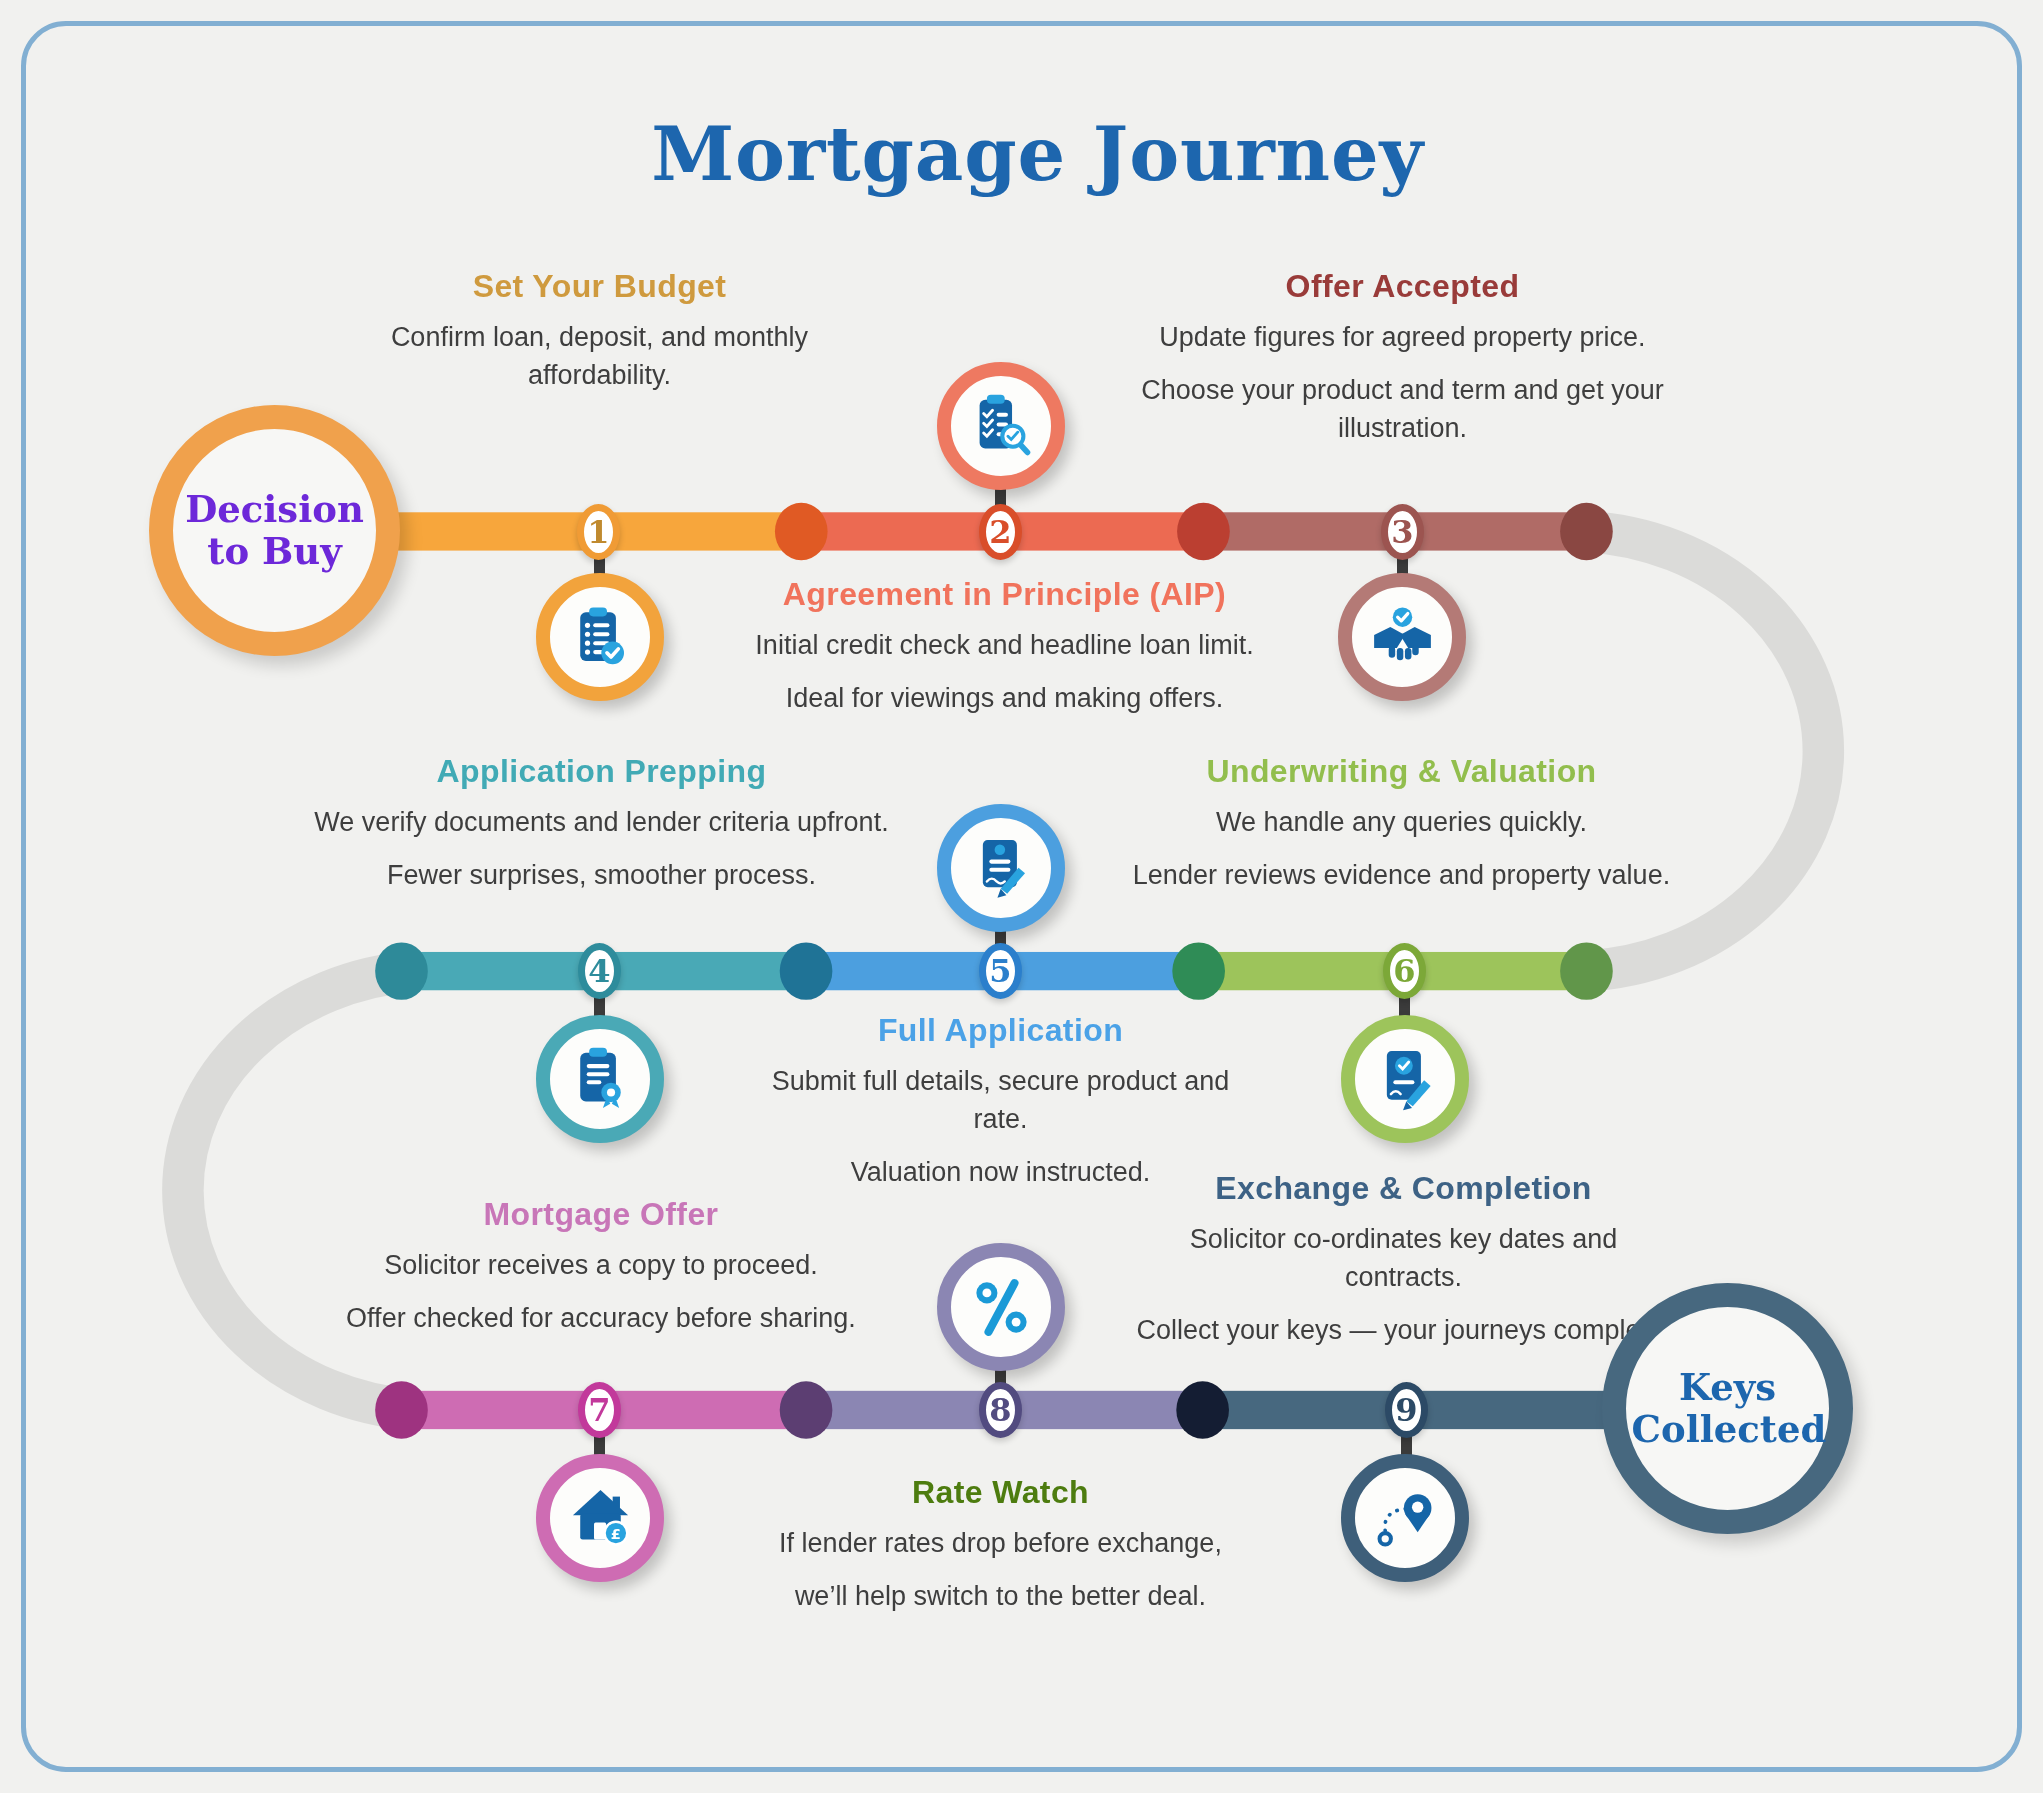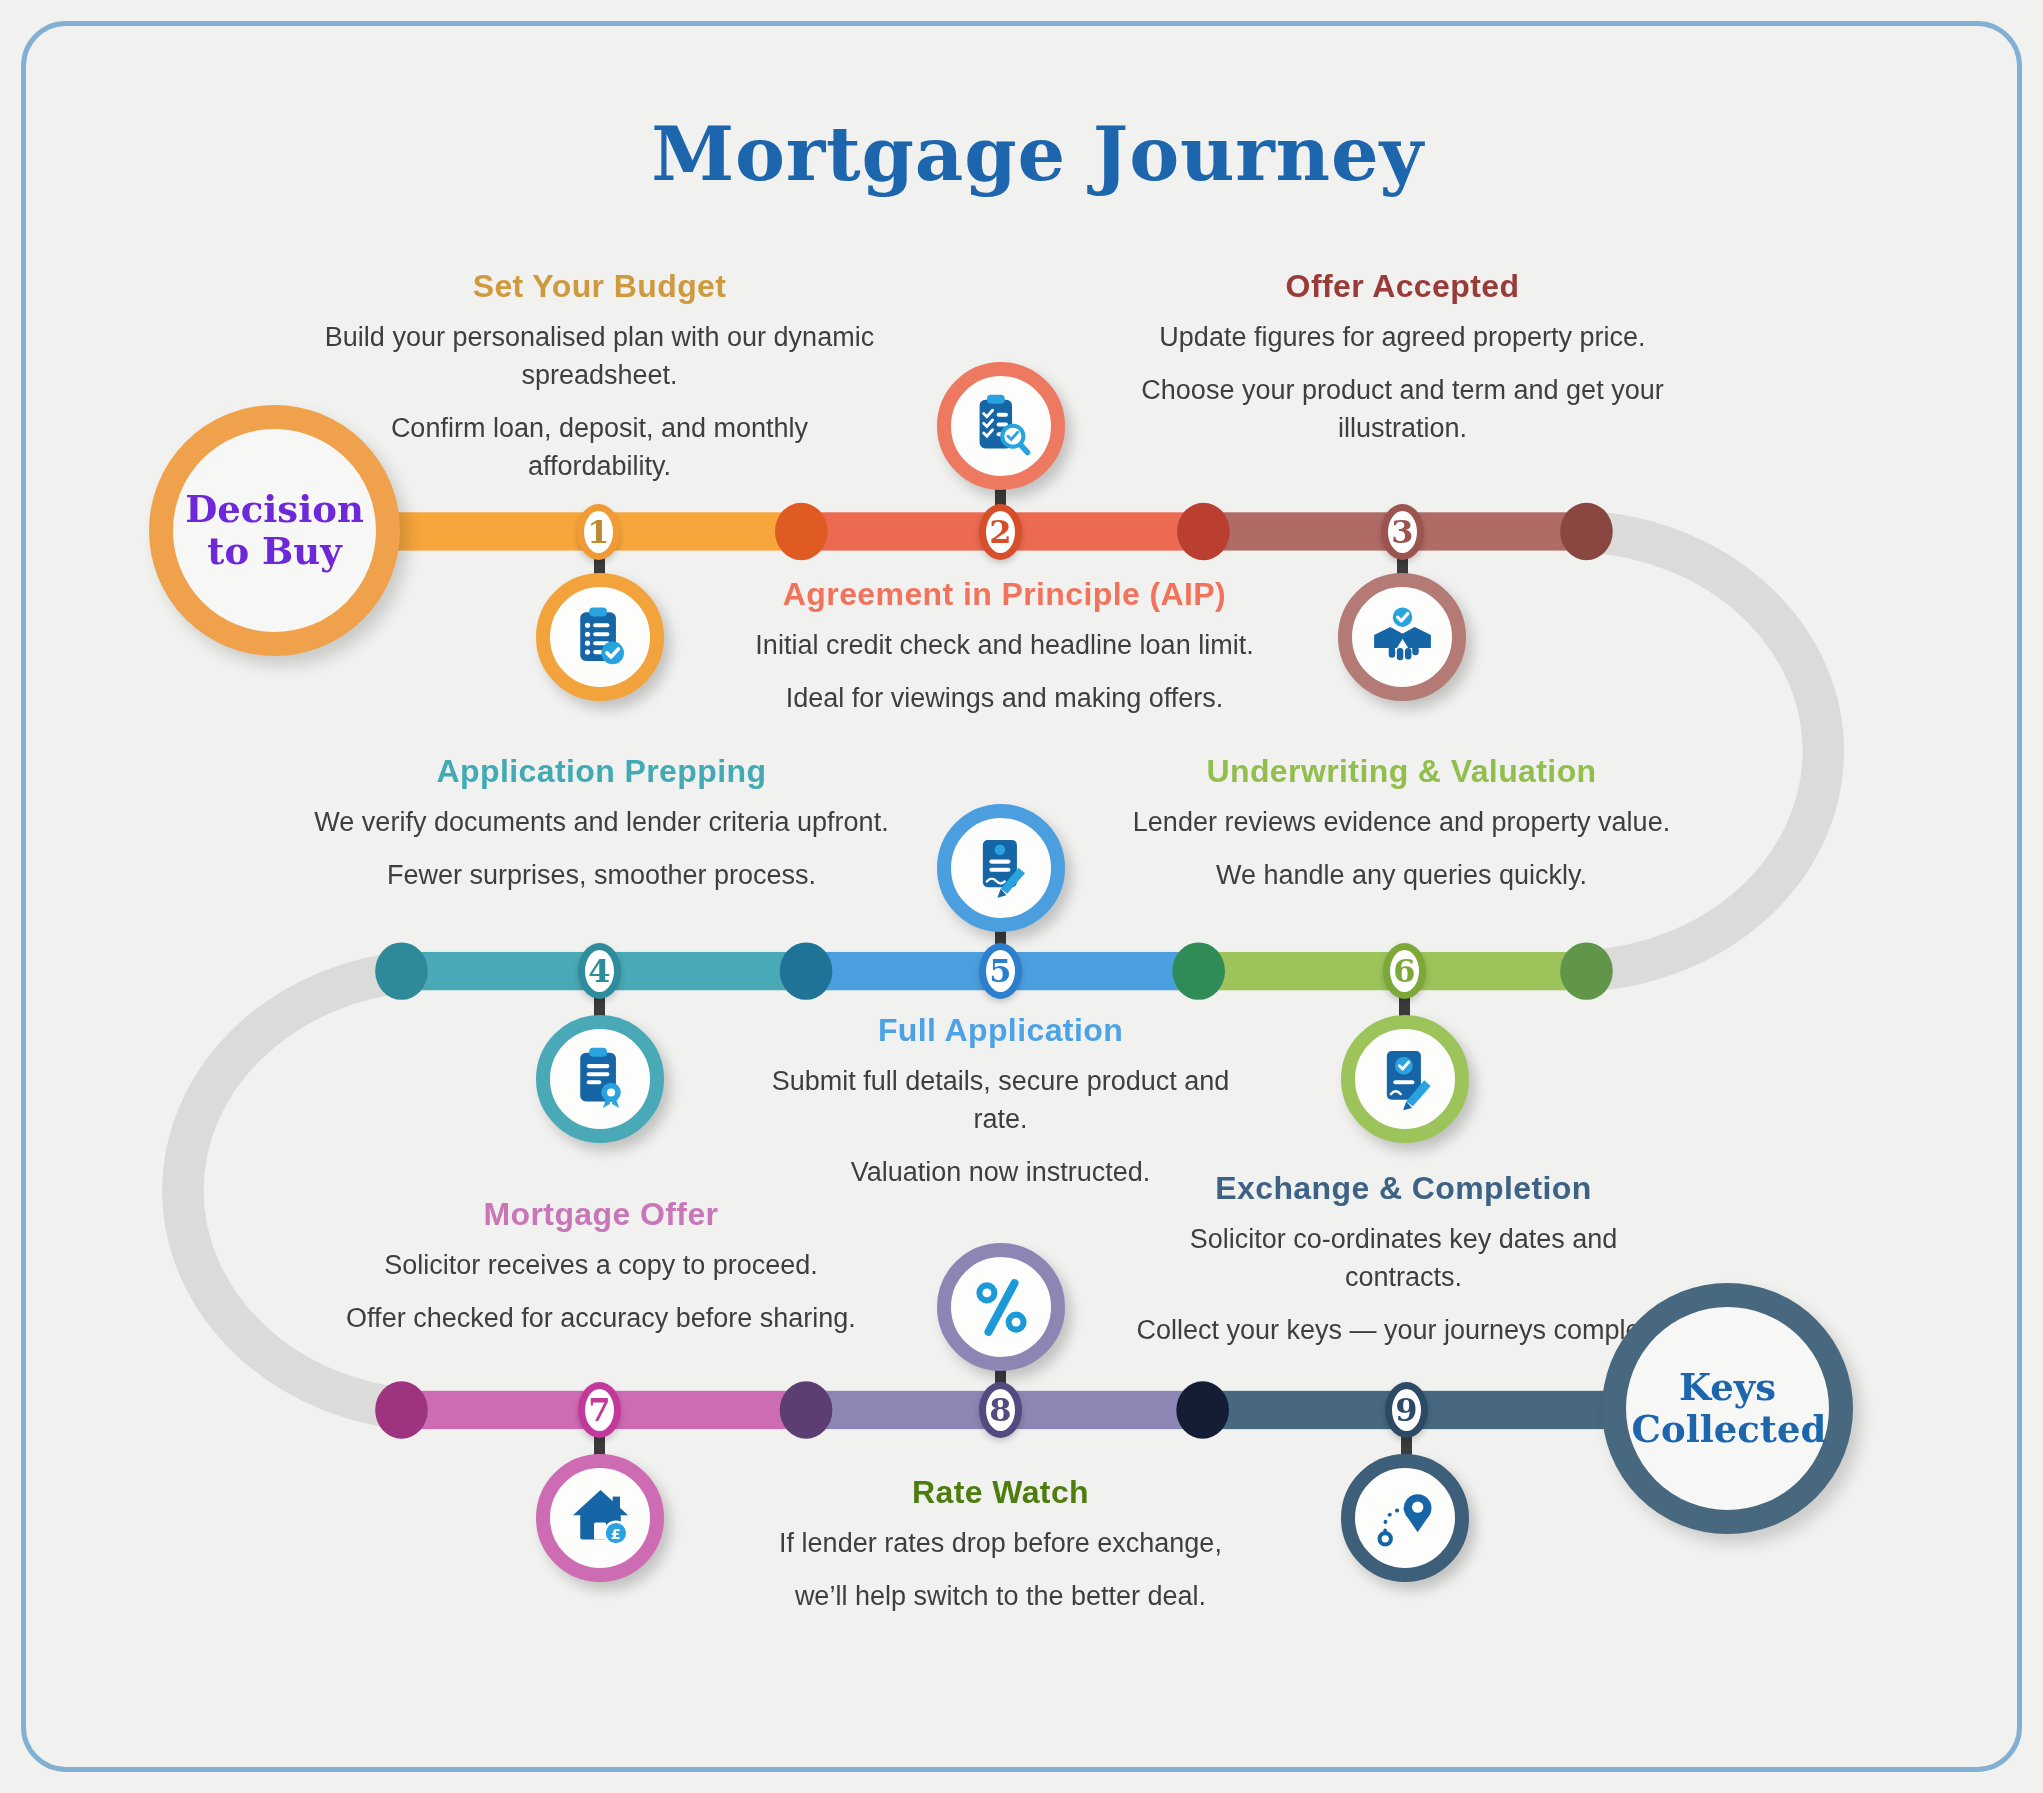--- a/index.html
+++ b/index.html
@@ -229,21 +229,20 @@
 
 <div class="terminal" style="left: 149px; top: 405px; border-color: rgb(240, 161, 76);">
   <div class="terminal-label" style="color: #6d28d9;">Decision to Buy</div>
 </div>
 <div class="terminal" style="left: 1602px; top: 1283px; border-color: rgb(71, 104, 127);">
   <div class="terminal-label" style="color: rgb(29, 102, 174);">Keys Collected</div>
 </div>
 
 <div class="step-text" style="left:320px;top:268px;width:559px;">
   <h3 style="color: rgb(207, 154, 62);">Set Your Budget</h3>
-  <p>Build your personalised plan with our dynamic spreadsheet.</p>
   <p>Confirm loan, deposit, and monthly affordability.</p>
 </div>
 <div class="step-text" style="left:717px;top:576px;width:575px;">
   <h3 style="color: rgb(241, 115, 92);">Agreement in Principle (AIP)</h3>
   <p>Initial credit check and headline loan limit.</p>
   <p>Ideal for viewings and making offers.</p>
 </div>
 <div class="step-text" style="left:1123px;top:268px;width:559px;">
   <h3 style="color: rgb(153, 59, 57);">Offer Accepted</h3>
   <p>Update figures for agreed property price.</p>
@@ -254,22 +253,22 @@
   <p>We verify documents and lender criteria upfront.</p>
   <p>Fewer surprises, smoother process.</p>
 </div>
 <div class="step-text" style="left:745px;top:1012px;width:511px;">
   <h3 style="color: rgb(75, 162, 231);">Full Application</h3>
   <p>Submit full details, secure product and rate.</p>
   <p>Valuation now instructed.</p>
 </div>
 <div class="step-text" style="left:1122px;top:753px;width:559px;">
   <h3 style="color: rgb(146, 190, 77);">Underwriting &amp; Valuation</h3>
+  <p>We handle any queries quickly.</p>
   <p>Lender reviews evidence and property value.</p>
-  <p>We handle any queries quickly.</p>
 </div>
 <div class="step-text" style="left:282px;top:1196px;width:638px;">
   <h3 style="color: rgb(200, 118, 184);">Mortgage Offer</h3>
   <p>Solicitor receives a copy to proceed.</p>
   <p>Offer checked for accuracy before sharing.</p>
 </div>
 <div class="step-text" style="left:737px;top:1454px;width:527px;">
   <h3 style="color: #4d7c0f; margin-top: 20px;">Rate Watch</h3>
   <p>If lender rates drop before exchange,</p>
   <p>we’ll help switch to the better deal.</p>

